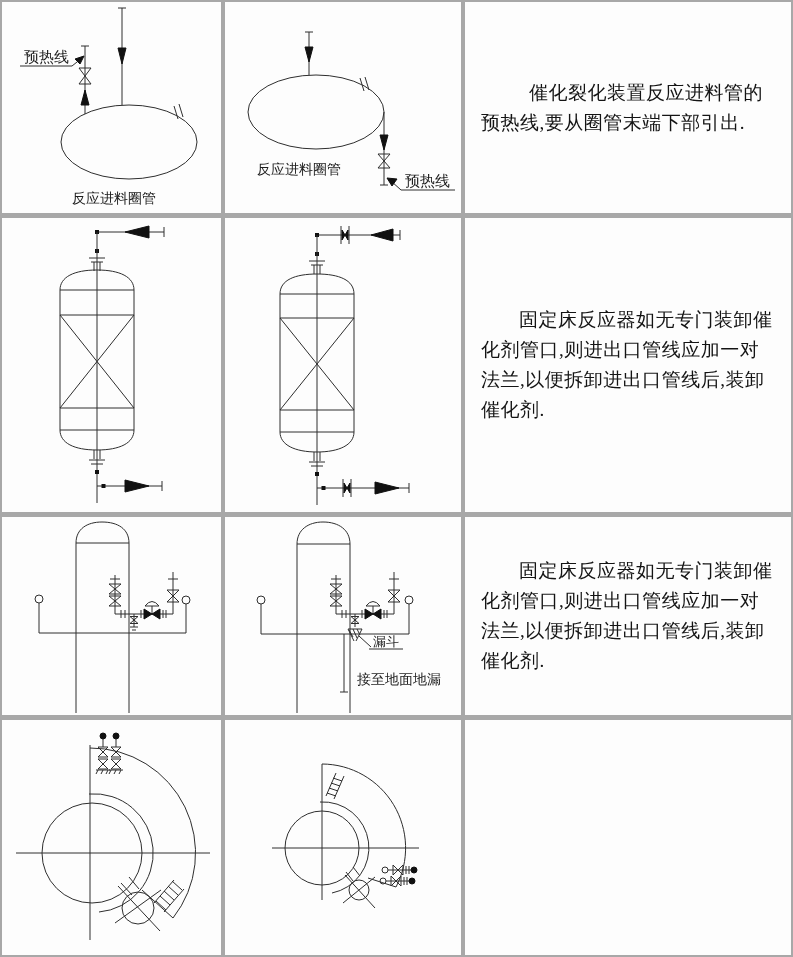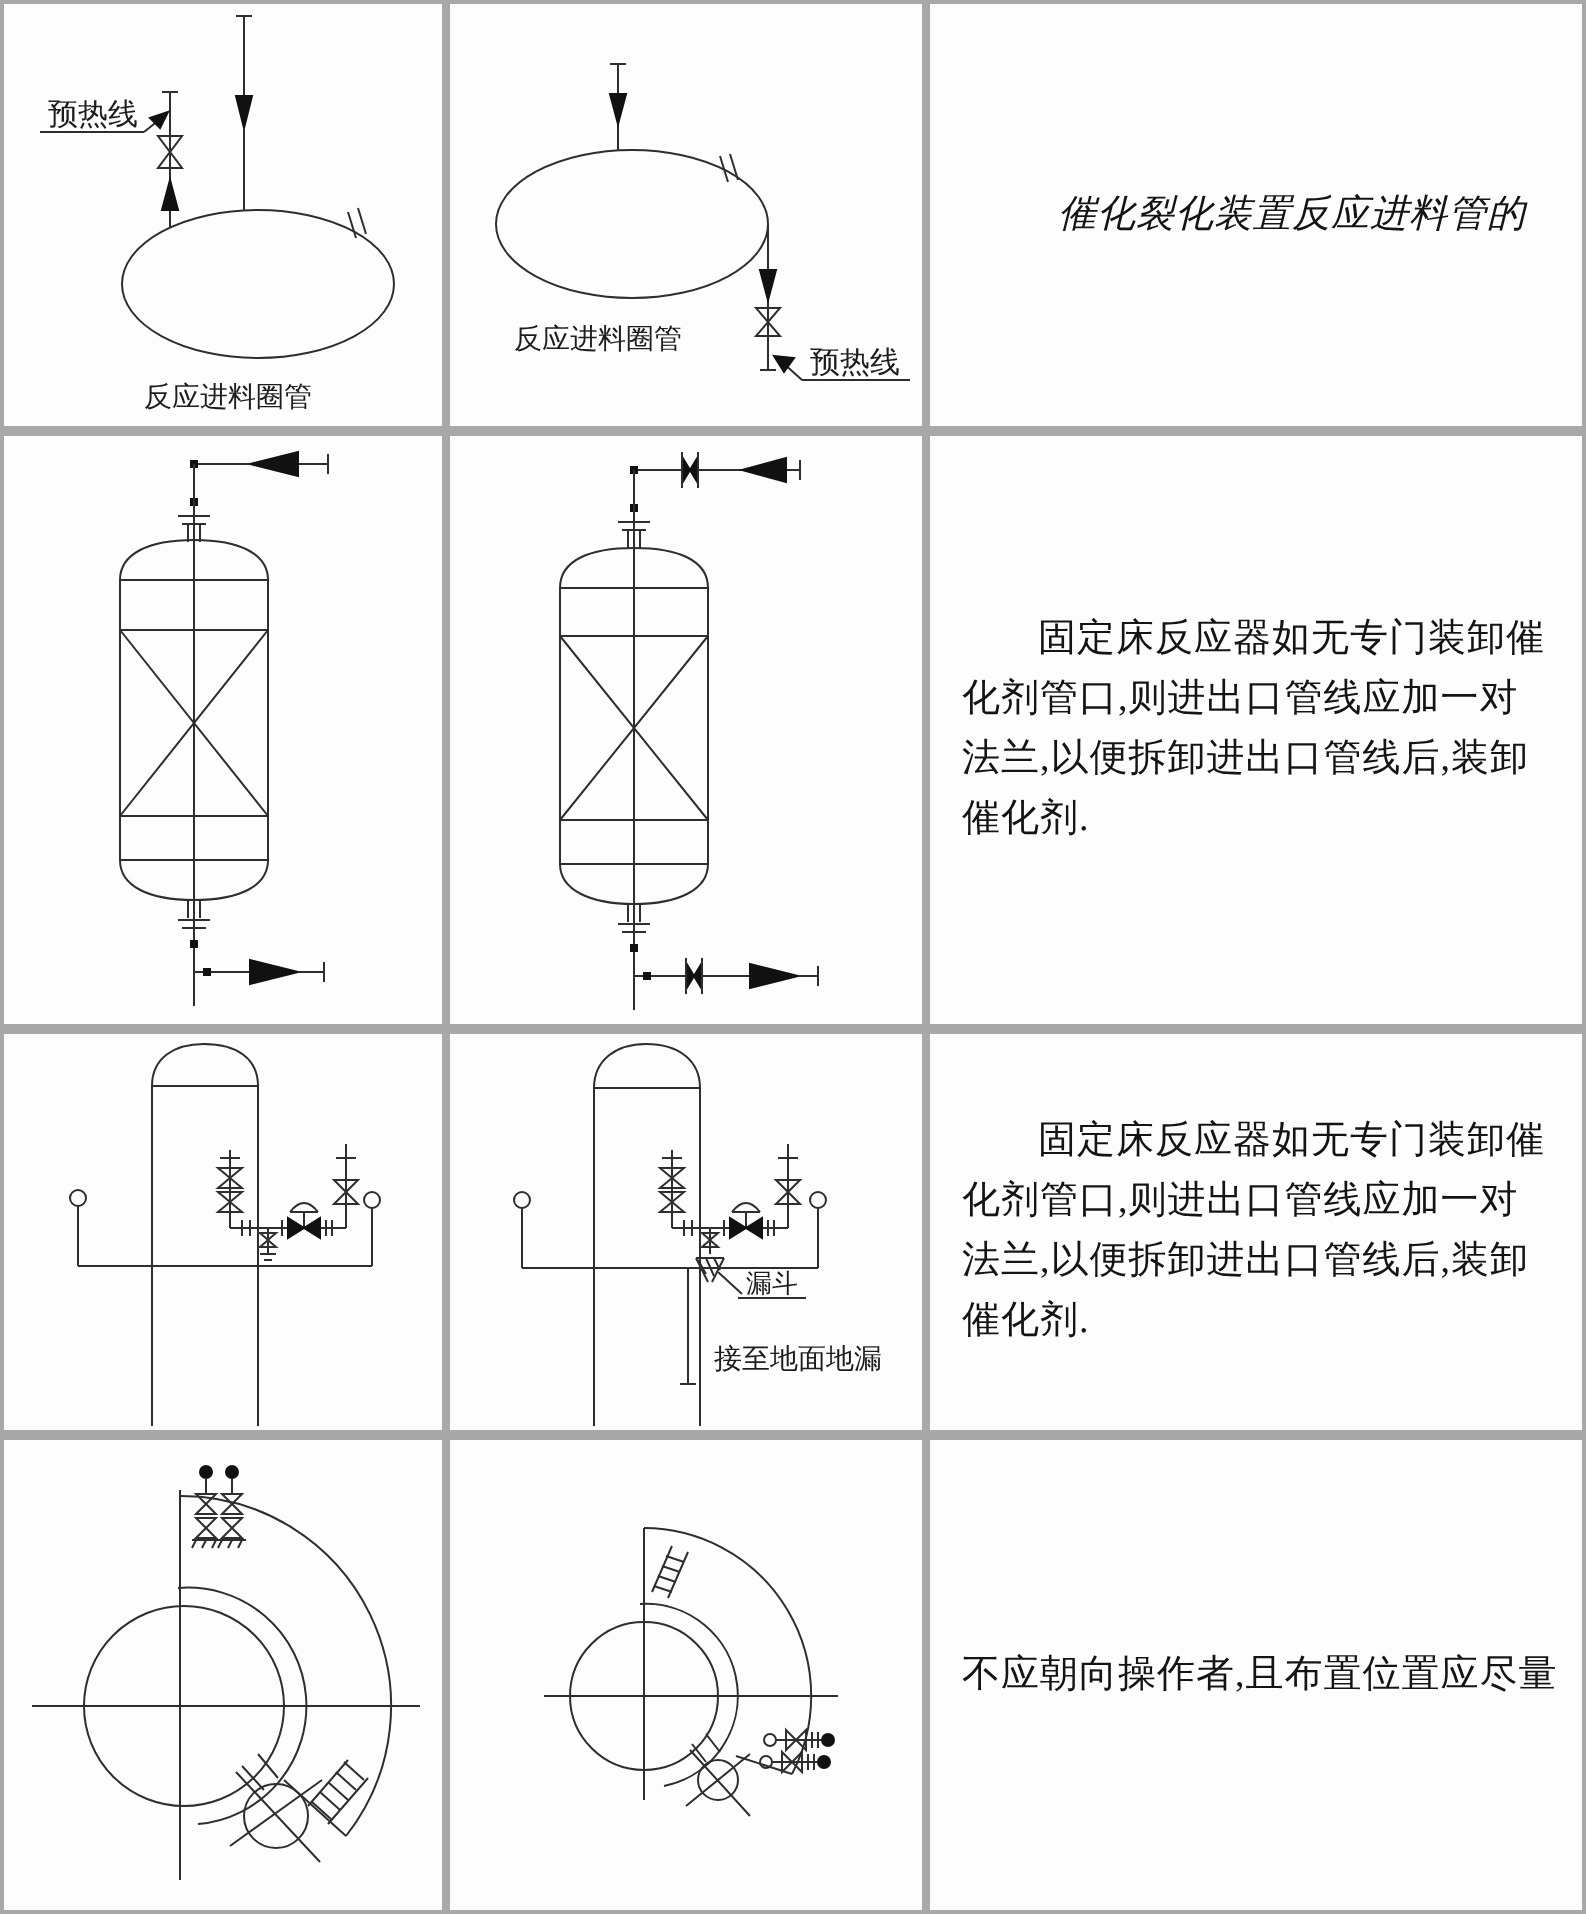--- a/index.html
+++ b/index.html
@@ -18,21 +18,21 @@
   .row-1,.row-2,.row-3{border-bottom:5px solid #a8a8a8;}
   .note{
     display:flex;flex-direction:column;justify-content:center;
     padding:0 12px 0 16px;
     color:#141414;
     font-size:19px;line-height:30px;letter-spacing:0.5px;
     white-space:nowrap;
   }
   .note .ln{white-space:nowrap;}
   .note .ind{padding-left:38px;}
-  .note .ind3{padding-left:48px;font-style:italic;}
+  .note .ind3{padding-left:48px;}
   svg{display:block;}
   svg .ln{stroke:#2e2e2e;stroke-width:1;fill:none;}
   svg .fl{stroke:#111;stroke-width:1;fill:#111;}
   svg text{font-family:"Liberation Serif","DejaVu Serif",serif;fill:#1d1d1d;}
 </style>
 </head>
 <body>
 
 <div id="frame">
 
@@ -69,20 +69,21 @@
       <path class="ln" d="M153 152 L165 152 L159 159 Z M153 166 L165 166 L159 159 Z"></path>
       <text x="180" y="184" font-size="15">预热线</text>
       <path class="ln" d="M176 188 H230 M176 188 L166 179"></path>
       <path class="fl" d="M162 176 L172 177 L167 184 Z"></path>
       <text x="74" y="172" font-size="14" text-anchor="middle">反应进料圈管</text>
     </svg>
   </div>
 
   <div class="cell row-1 note">
     <div class="ln ind3">催化裂化装置反应进料管的</div>
+    <div class="ln">预热线,要从圈管末端下部引出.</div>
   </div>
 
   <div class="cell col-a row-2">
     <svg width="219" height="294" viewBox="0 0 219 294">
 
       <path class="ln" d="M95 14 H162 M162 9 V19"></path>
       <path class="fl" d="M123 14 L147 8 L147 20 Z"></path>
       <rect class="fl" x="93.5" y="12.5" width="3" height="3"></rect>
       <rect class="fl" x="93.5" y="31.5" width="3" height="3"></rect>
 
@@ -253,16 +254,15 @@
         <path class="ln" d="M161 161 H186 M166 156 L166 166 L171 161 Z M176 156 L176 166 L171 161 Z M179 157 V165 M182 157 V165"></path>
         <circle class="fl" cx="187" cy="161" r="3"></circle>
       </g>
       <circle class="ln" cx="134" cy="170" r="10"></circle>
       <path class="ln" d="M120 155 L150 188 M118 183 L150 157"></path>
       <path class="ln" d="M121 152 L128 161 M128 147 L135 156"></path>
     </svg>
   </div>
 
   <div class="cell note">
-    <div class="ln">不应朝向操作者,且布置位置应尽量</div>
   </div>
 
 </div>
 
 </body></html>

